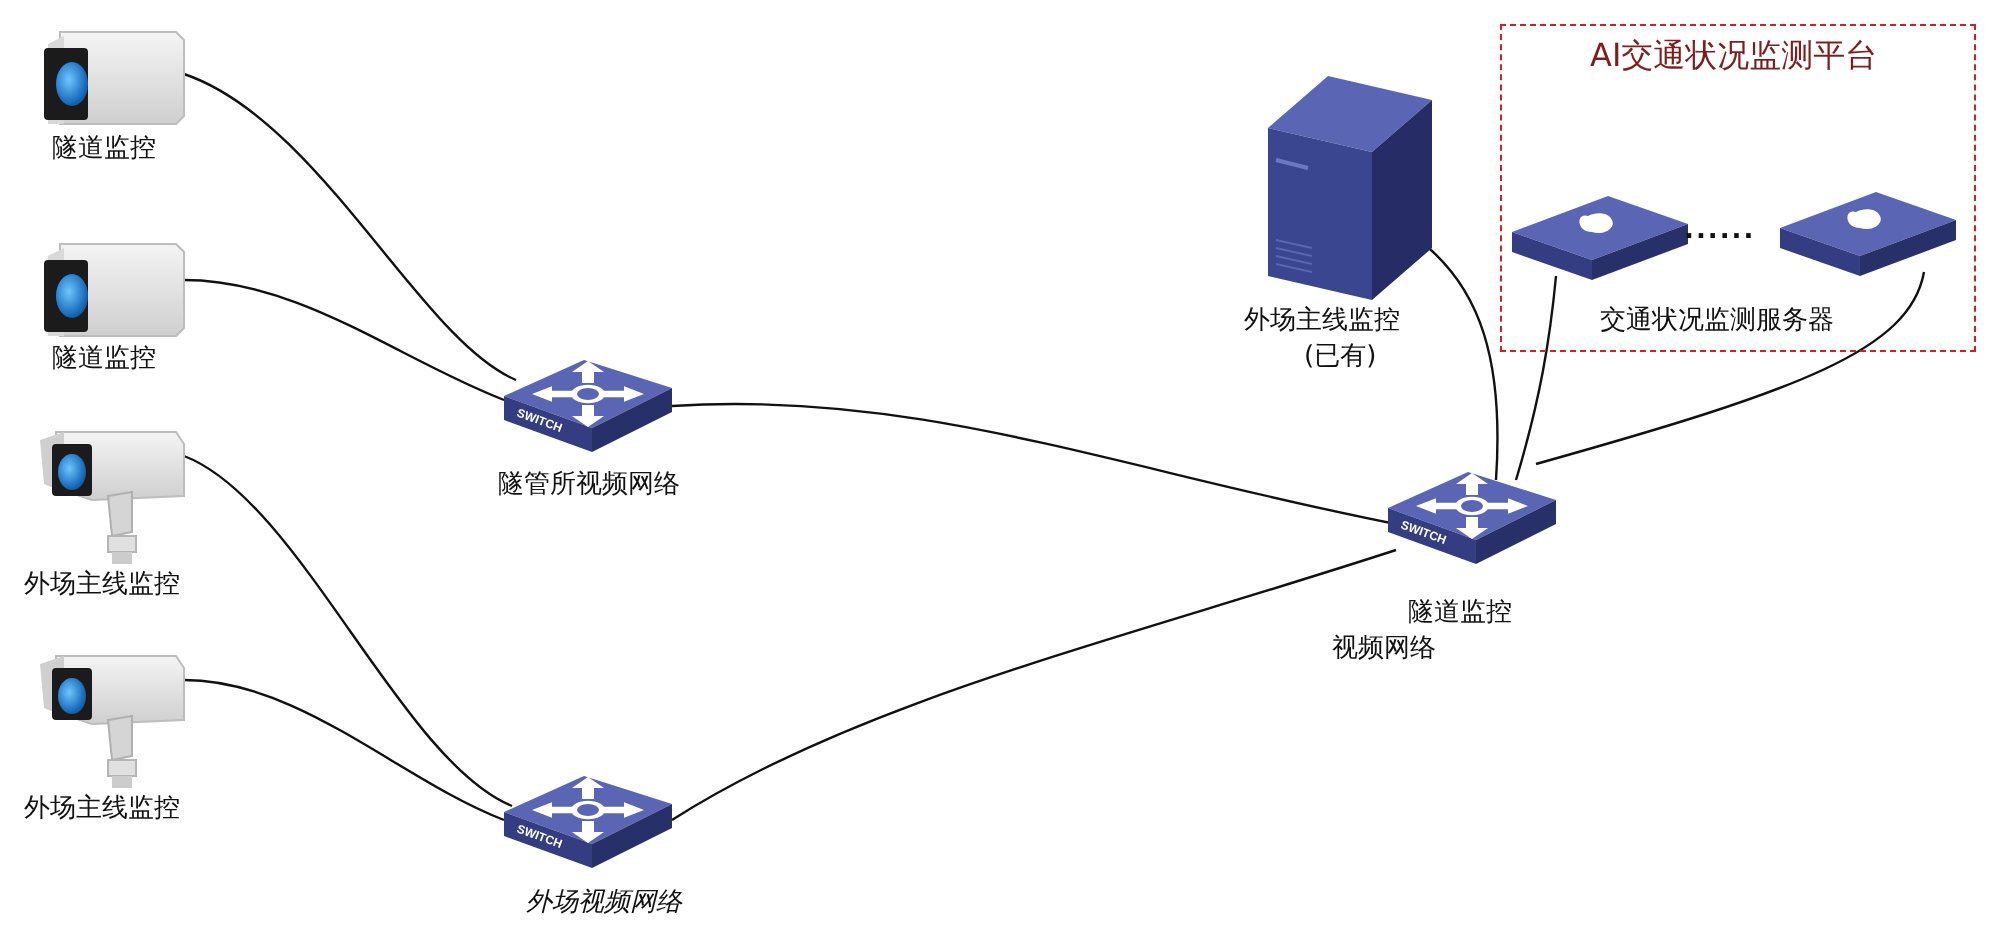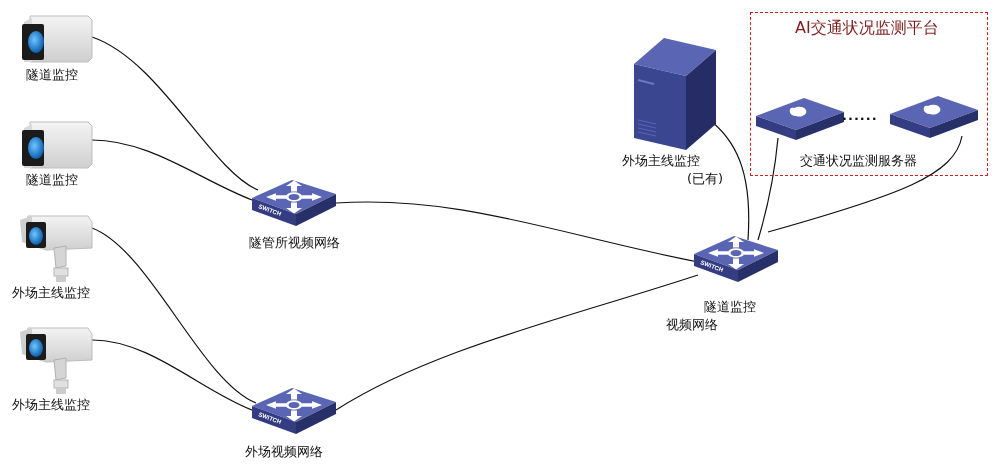--- a/index.html
+++ b/index.html
@@ -100,19 +100,19 @@
 <div class="plat-box"></div>
 <div class="plat-title">AI交通状况监测平台</div>
 <div class="lbl" style="left:842px;top:107px;font-weight:bold;letter-spacing:1px;">......</div>
 <div class="lbl" style="left:800px;top:152px;">交通状况监测服务器</div>
 
 <div class="lbl" style="left:26px;top:66px;">隧道监控</div>
 <div class="lbl" style="left:26px;top:171px;">隧道监控</div>
 <div class="lbl" style="left:12px;top:284px;">外场主线监控</div>
 <div class="lbl" style="left:12px;top:396px;">外场主线监控</div>
 
-<div class="lbl" style="left:249px;top:234px;">隧管所视频网络</div>
-<div class="lbl" style="left:245px;top:443px;">外场视频网络</div>
+<div class="lbl" style="left:249px;top:234px;font-family:Liberation Mono, monospace;">隧管所视频网络</div>
+<div class="lbl" style="left:263px;top:443px;font-style:italic;">外场视频网络</div>
 <div class="lbl" style="left:704px;top:298px;">隧道监控</div>
 <div class="lbl" style="left:666px;top:316px;">视频网络</div>
 
 <div class="lbl" style="left:622px;top:152px;">外场主线监控</div>
-<div class="lbl" style="left:687px;top:170px;">(已有)</div>
+<div class="lbl" style="left:652px;top:170px;">(已有)</div>
 
 </body></html>

